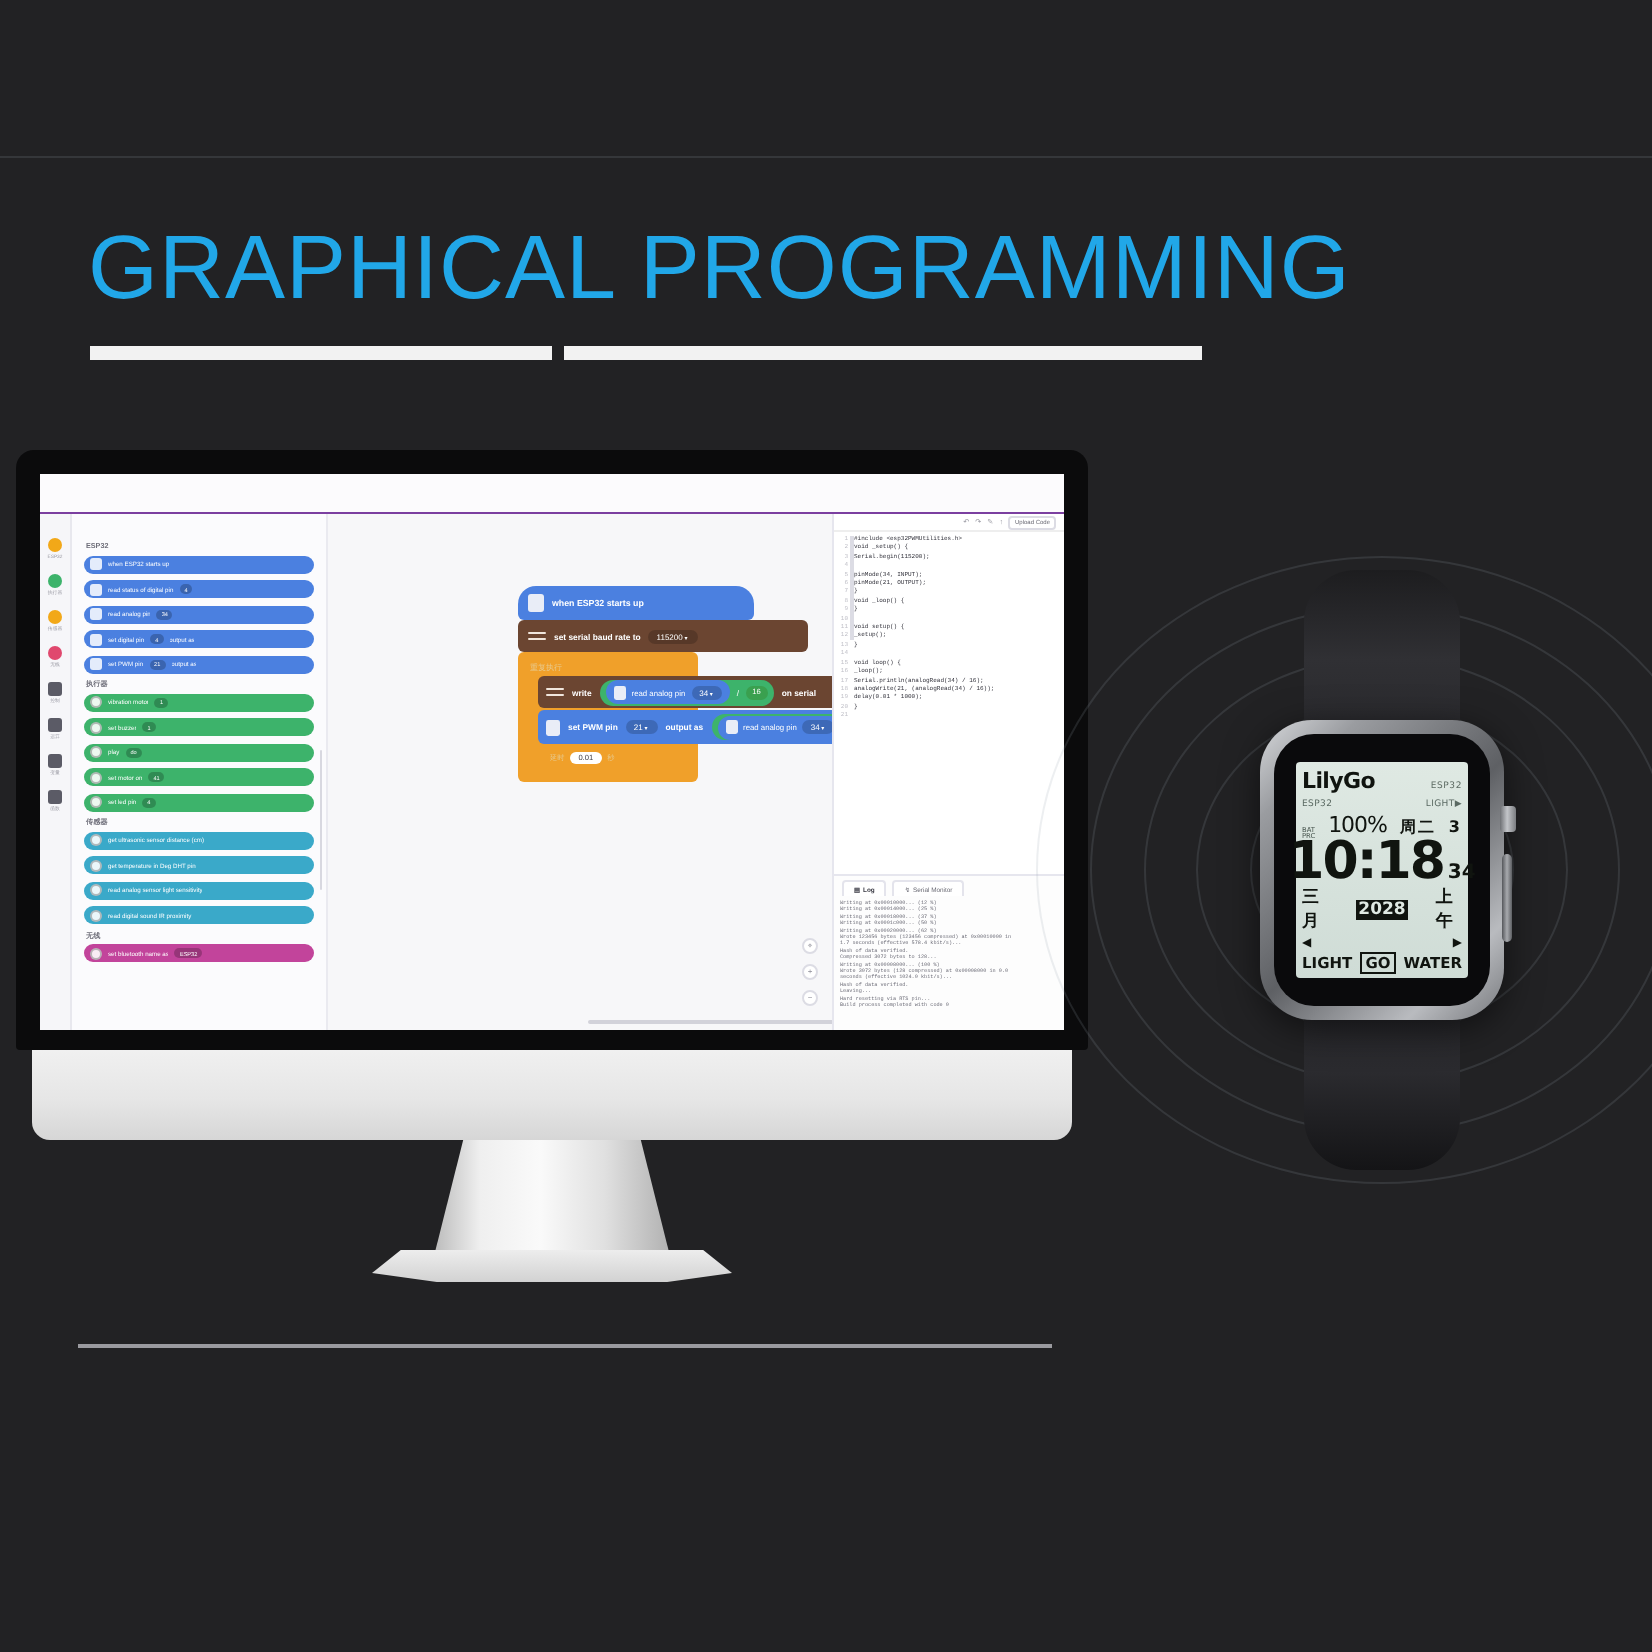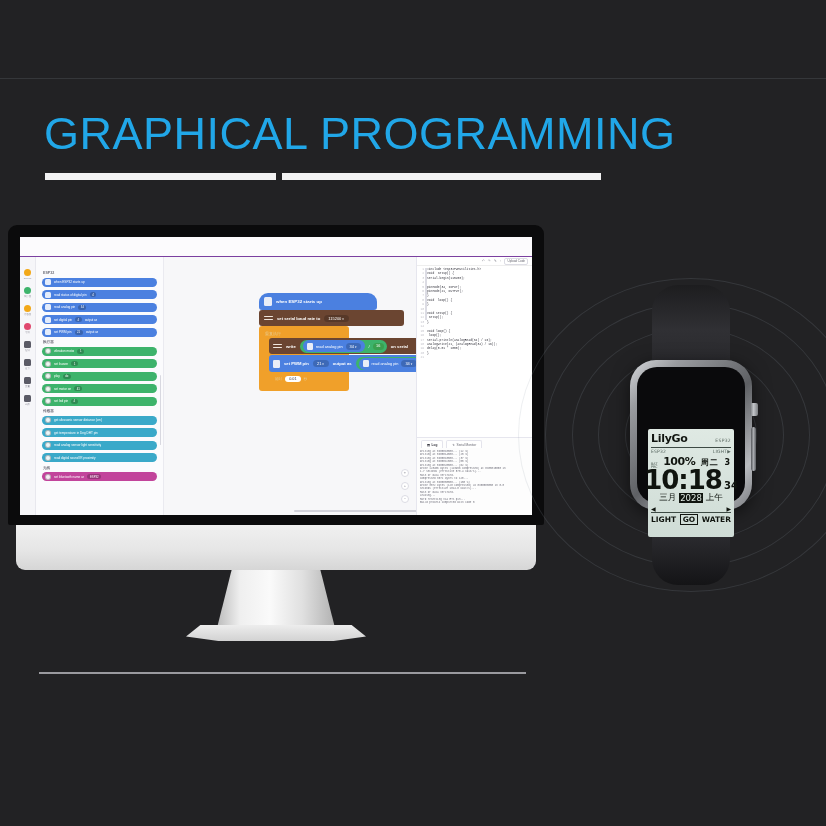--- a/index.html
+++ b/index.html
@@ -189,37 +189,37 @@
     background: linear-gradient(135deg,#d7d9dc 0%,#9a9ca0 18%,#5e6064 52%,#b9bbbf 82%,#77797d 100%);
     padding: 7px; box-shadow: 0 4px 18px rgba(0,0,0,.55);
   }
   .case-inner {
     width: 100%; height: 100%; border-radius: 20px; background: #0a0a0c; padding: 14px 11px;
   }
   .lcd {
     width: 100%; height: 100%; border-radius: 2px;
     background: linear-gradient(180deg,#dfe9e3 0%,#cfdcd6 100%);
     padding: 3px 3px 2px 3px; display: flex; flex-direction: column;
-    font-family: "DejaVu Sans", sans-serif; color: #10140f; position: relative; margin-top: 48px;
+    font-family: "DejaVu Sans", sans-serif; color: #10140f; position: relative;
   }
   .lcd-brand { display: flex; align-items: baseline; justify-content: space-between; }
   .lcd-brand .bname { font-size: 11px; font-weight: bold; letter-spacing: -0.3px; }
   .lcd-brand .bchip { font-size: 4.5px; color: #5c6a62; letter-spacing: .3px; }
   .lcd-hr { height: 1px; background: #3d4a44; margin: 1.5px 0 1px 0; }
   .lcd-sub { display: flex; justify-content: space-between; font-size: 4.5px; color: #5a6962; letter-spacing: .2px; }
   .lcd-bat { display: flex; align-items: baseline; gap: 1px; margin-top: 1px; justify-content: space-between; }
   .lcd-bat .batlbl { font-size: 3.4px; line-height: 3.4px; color: #46544d; }
   .lcd-bat .batstack { display: flex; flex-direction: column; }
-  .lcd-bat .batval { font-size: 11px; font-weight: bold; letter-spacing: -0.5px; }
+  .lcd-bat .batval { font-size: 11px; font-weight: normal; letter-spacing: -0.5px; }
   .lcd-bat .wkday { font-size: 8px; font-weight: bold; letter-spacing: 1px; }
   .lcd-time { display: flex; align-items: flex-end; justify-content: center; gap: 2px; margin-top: -1px; }
   .lcd-time .hh { font-size: 26px; font-weight: bold; letter-spacing: -1px; line-height: 24px; }
   .lcd-time .ss { font-size: 10px; font-weight: bold; line-height: 12px; }
-  .lcd-date { display: flex; align-items: center; justify-content: center; gap: 3px; font-size: 8.5px;
-      font-weight: normal; margin-top: 0px; }
+  .lcd-date { display: flex; align-items: center; justify-content: center; gap: 14px; font-size: 8.5px;
+      font-weight: bold; margin-top: 0px; }
   .lcd-date .yy { background: #10140f; color: #dfe9e3; padding: 0 1px; }
   .lcd-arrows { display: flex; justify-content: space-between; font-size: 6px; margin-top: 1px; }
   .lcd-hr2 { height: 1px; background: #3d4a44; margin: 0 0 1px 0; }
   .lcd-btns { display: flex; justify-content: space-between; align-items: center; font-size: 7.5px; font-weight: bold; }
   .lcd-btns .go { border: 1px solid #10140f; padding: 0 2px; }
   .crown {
     position: absolute; right: 8px; top: 118px; width: 8px; height: 13px; border-radius: 2px;
     background: linear-gradient(90deg,#6e7074,#c3c5c9 45%,#7a7c80);
   }
   .sidebtn {

